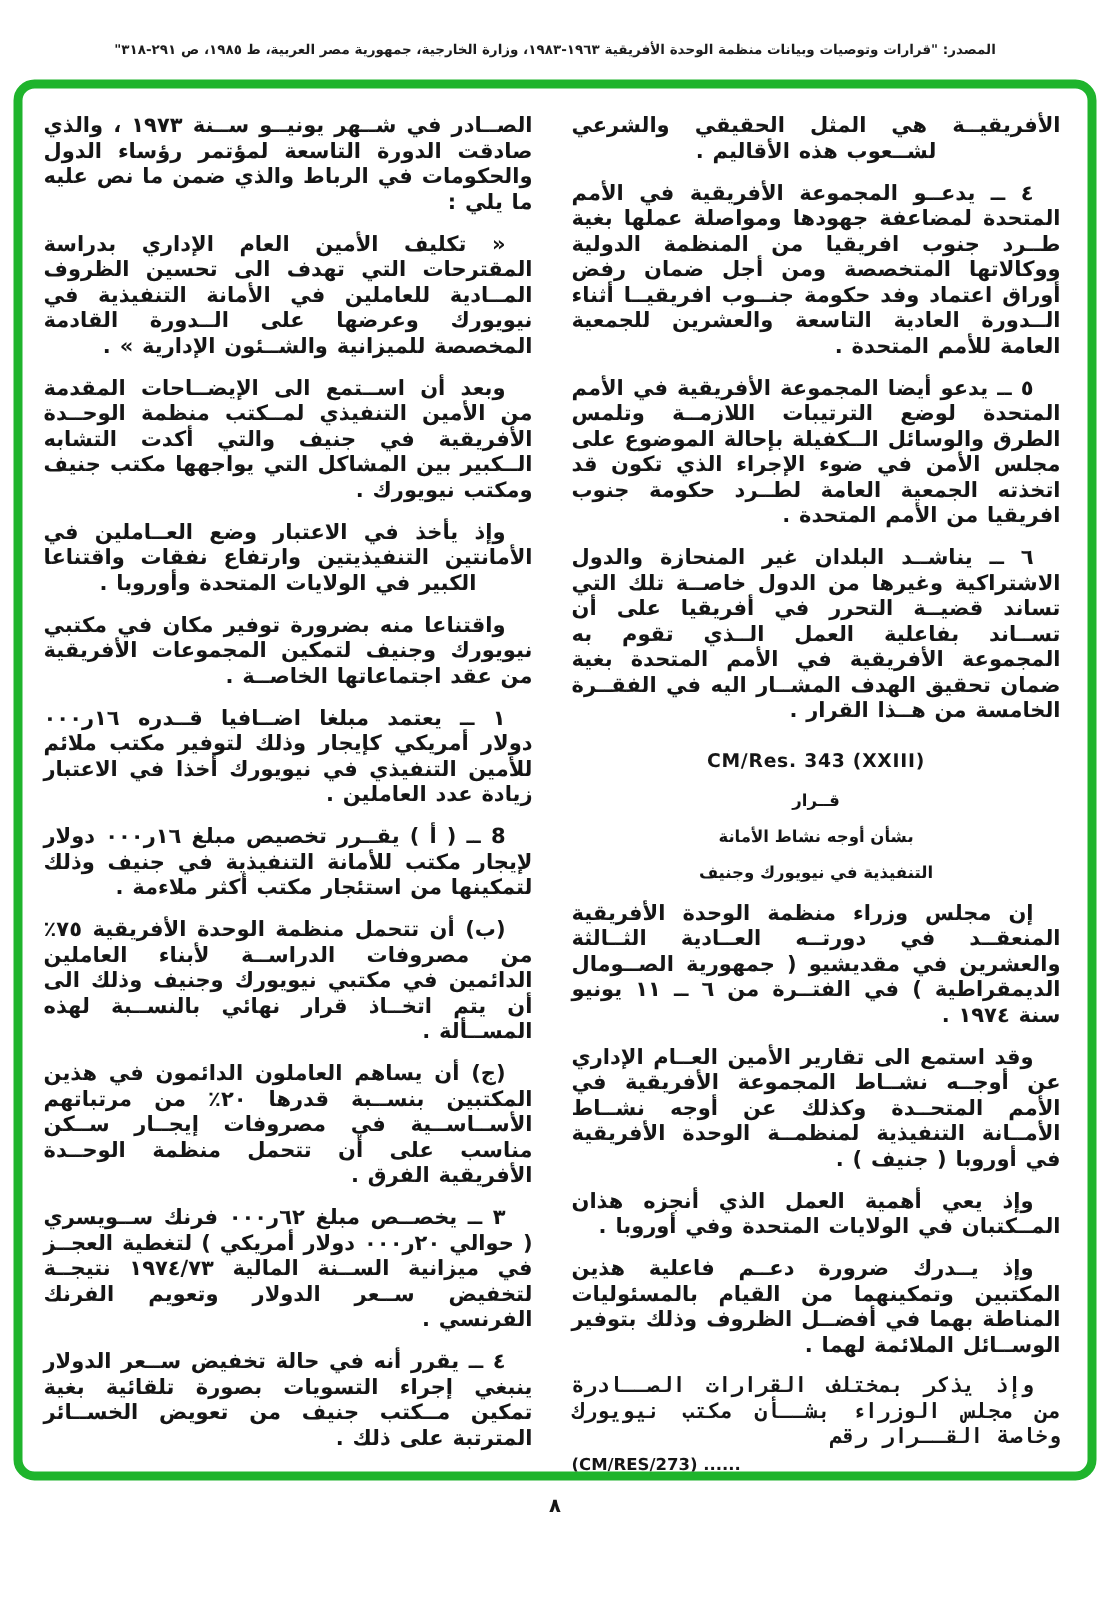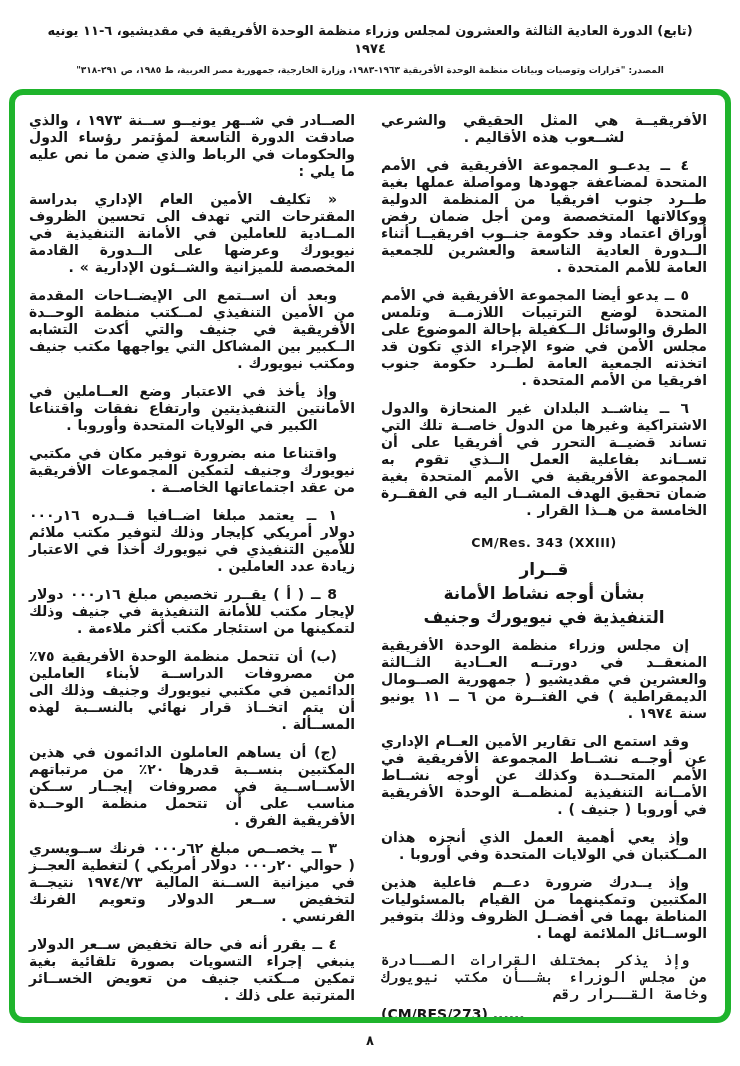--- a/index.html
+++ b/index.html
@@ -62,47 +62,46 @@
     direction: ltr;
     text-align: center;
     font-size: 12.5px;
     font-weight: bold;
     margin: 16px 0 12px 0;
     letter-spacing: 0.5px;
   }
   .code-tail {
     direction: ltr;
     text-align: left;
-    font-size: 14px;
+    font-size: 11px;
     font-weight: bold;
     margin: 0 0 11px 0;
   }
   .res-head {
     text-align: center;
     font-weight: bold;
-    font-size: 17px;
+    font-size: 11px;
     margin: 4px 0 12px 0;
     line-height: 15px;
   }
   .res-head .h-line { display: block; margin-bottom: 9px; }
   
   .ftr {
     text-align: center;
     margin-top: 10px;
     font-size: 13px;
     font-weight: bold;
   }
 </style>
 </head>
 <body>
 
 <div class="page">
 
   <header class="hdr">
-    <div class="hdr-title">(تابع) الدورة العادية الثالثة والعشرون لمجلس وزراء منظمة الوحدة الأفريقية في مقديشيو، ٦-١١ يونيه ١٩٧٤</div>
     <div class="hdr-source">المصدر: "قرارات وتوصيات وبيانات منظمة الوحدة الأفريقية ١٩٦٣-١٩٨٣، وزارة الخارجية، جمهورية مصر العربية، ط ١٩٨٥، ص ٢٩١-٣١٨"</div>
   </header>
 
   <div class="frame" style="border-color: rgb(31, 180, 44);">
     <div class="cols">
 
       <section class="col">
         <p class="par noindent lastline-center">الأفريقيــة هي المثل الحقيقي والشرعي لشــعوب هذه الأقاليم .</p>
         <p class="par">٤ ــ يدعــو المجموعة الأفريقية في الأمم المتحدة لمضاعفة جهودها ومواصلة عملها بغية طــرد جنوب افريقيا من المنظمة الدولية ووكالاتها المتخصصة ومن أجل ضمان رفض أوراق اعتماد وفد حكومة جنــوب افريقيــا أثناء الــدورة العادية التاسعة والعشرين للجمعية العامة للأمم المتحدة .</p>
         <p class="par">٥ ــ يدعو أيضا المجموعة الأفريقية في الأمم المتحدة لوضع الترتيبات اللازمــة وتلمس الطرق والوسائل الــكفيلة بإحالة الموضوع على مجلس الأمن في ضوء الإجراء الذي تكون قد اتخذته الجمعية العامة لطــرد حكومة جنوب افريقيا من الأمم المتحدة .</p>

